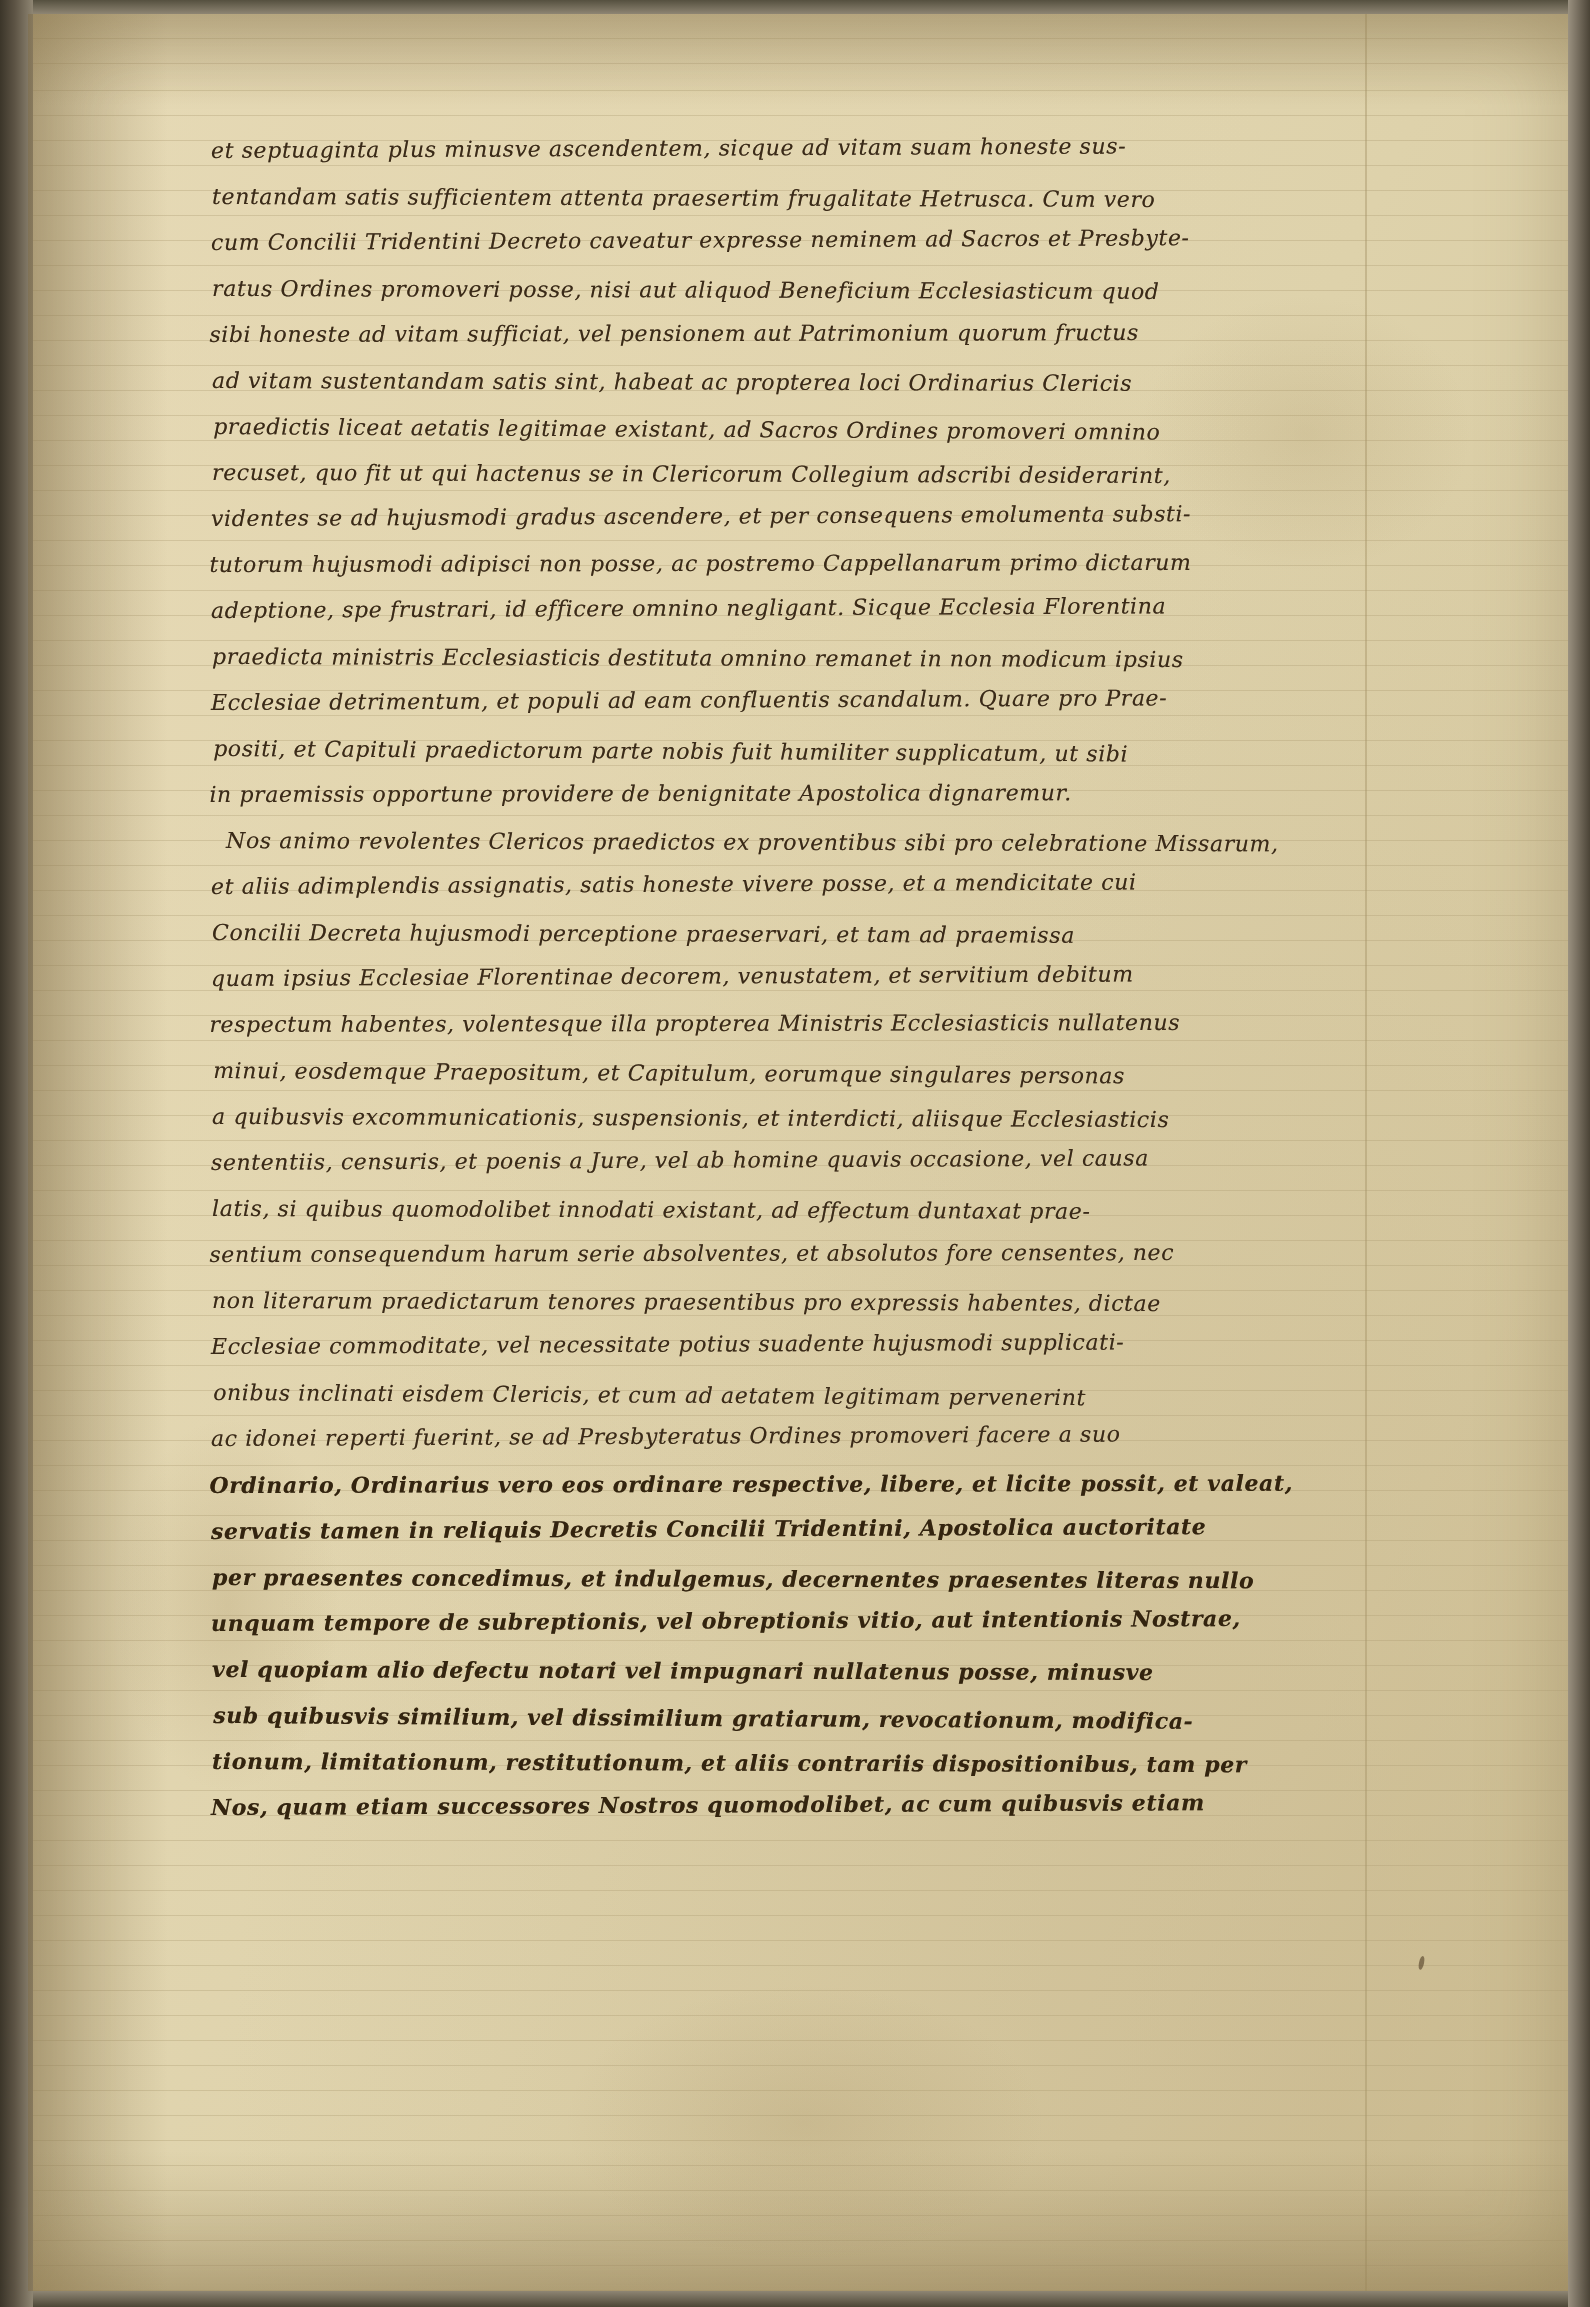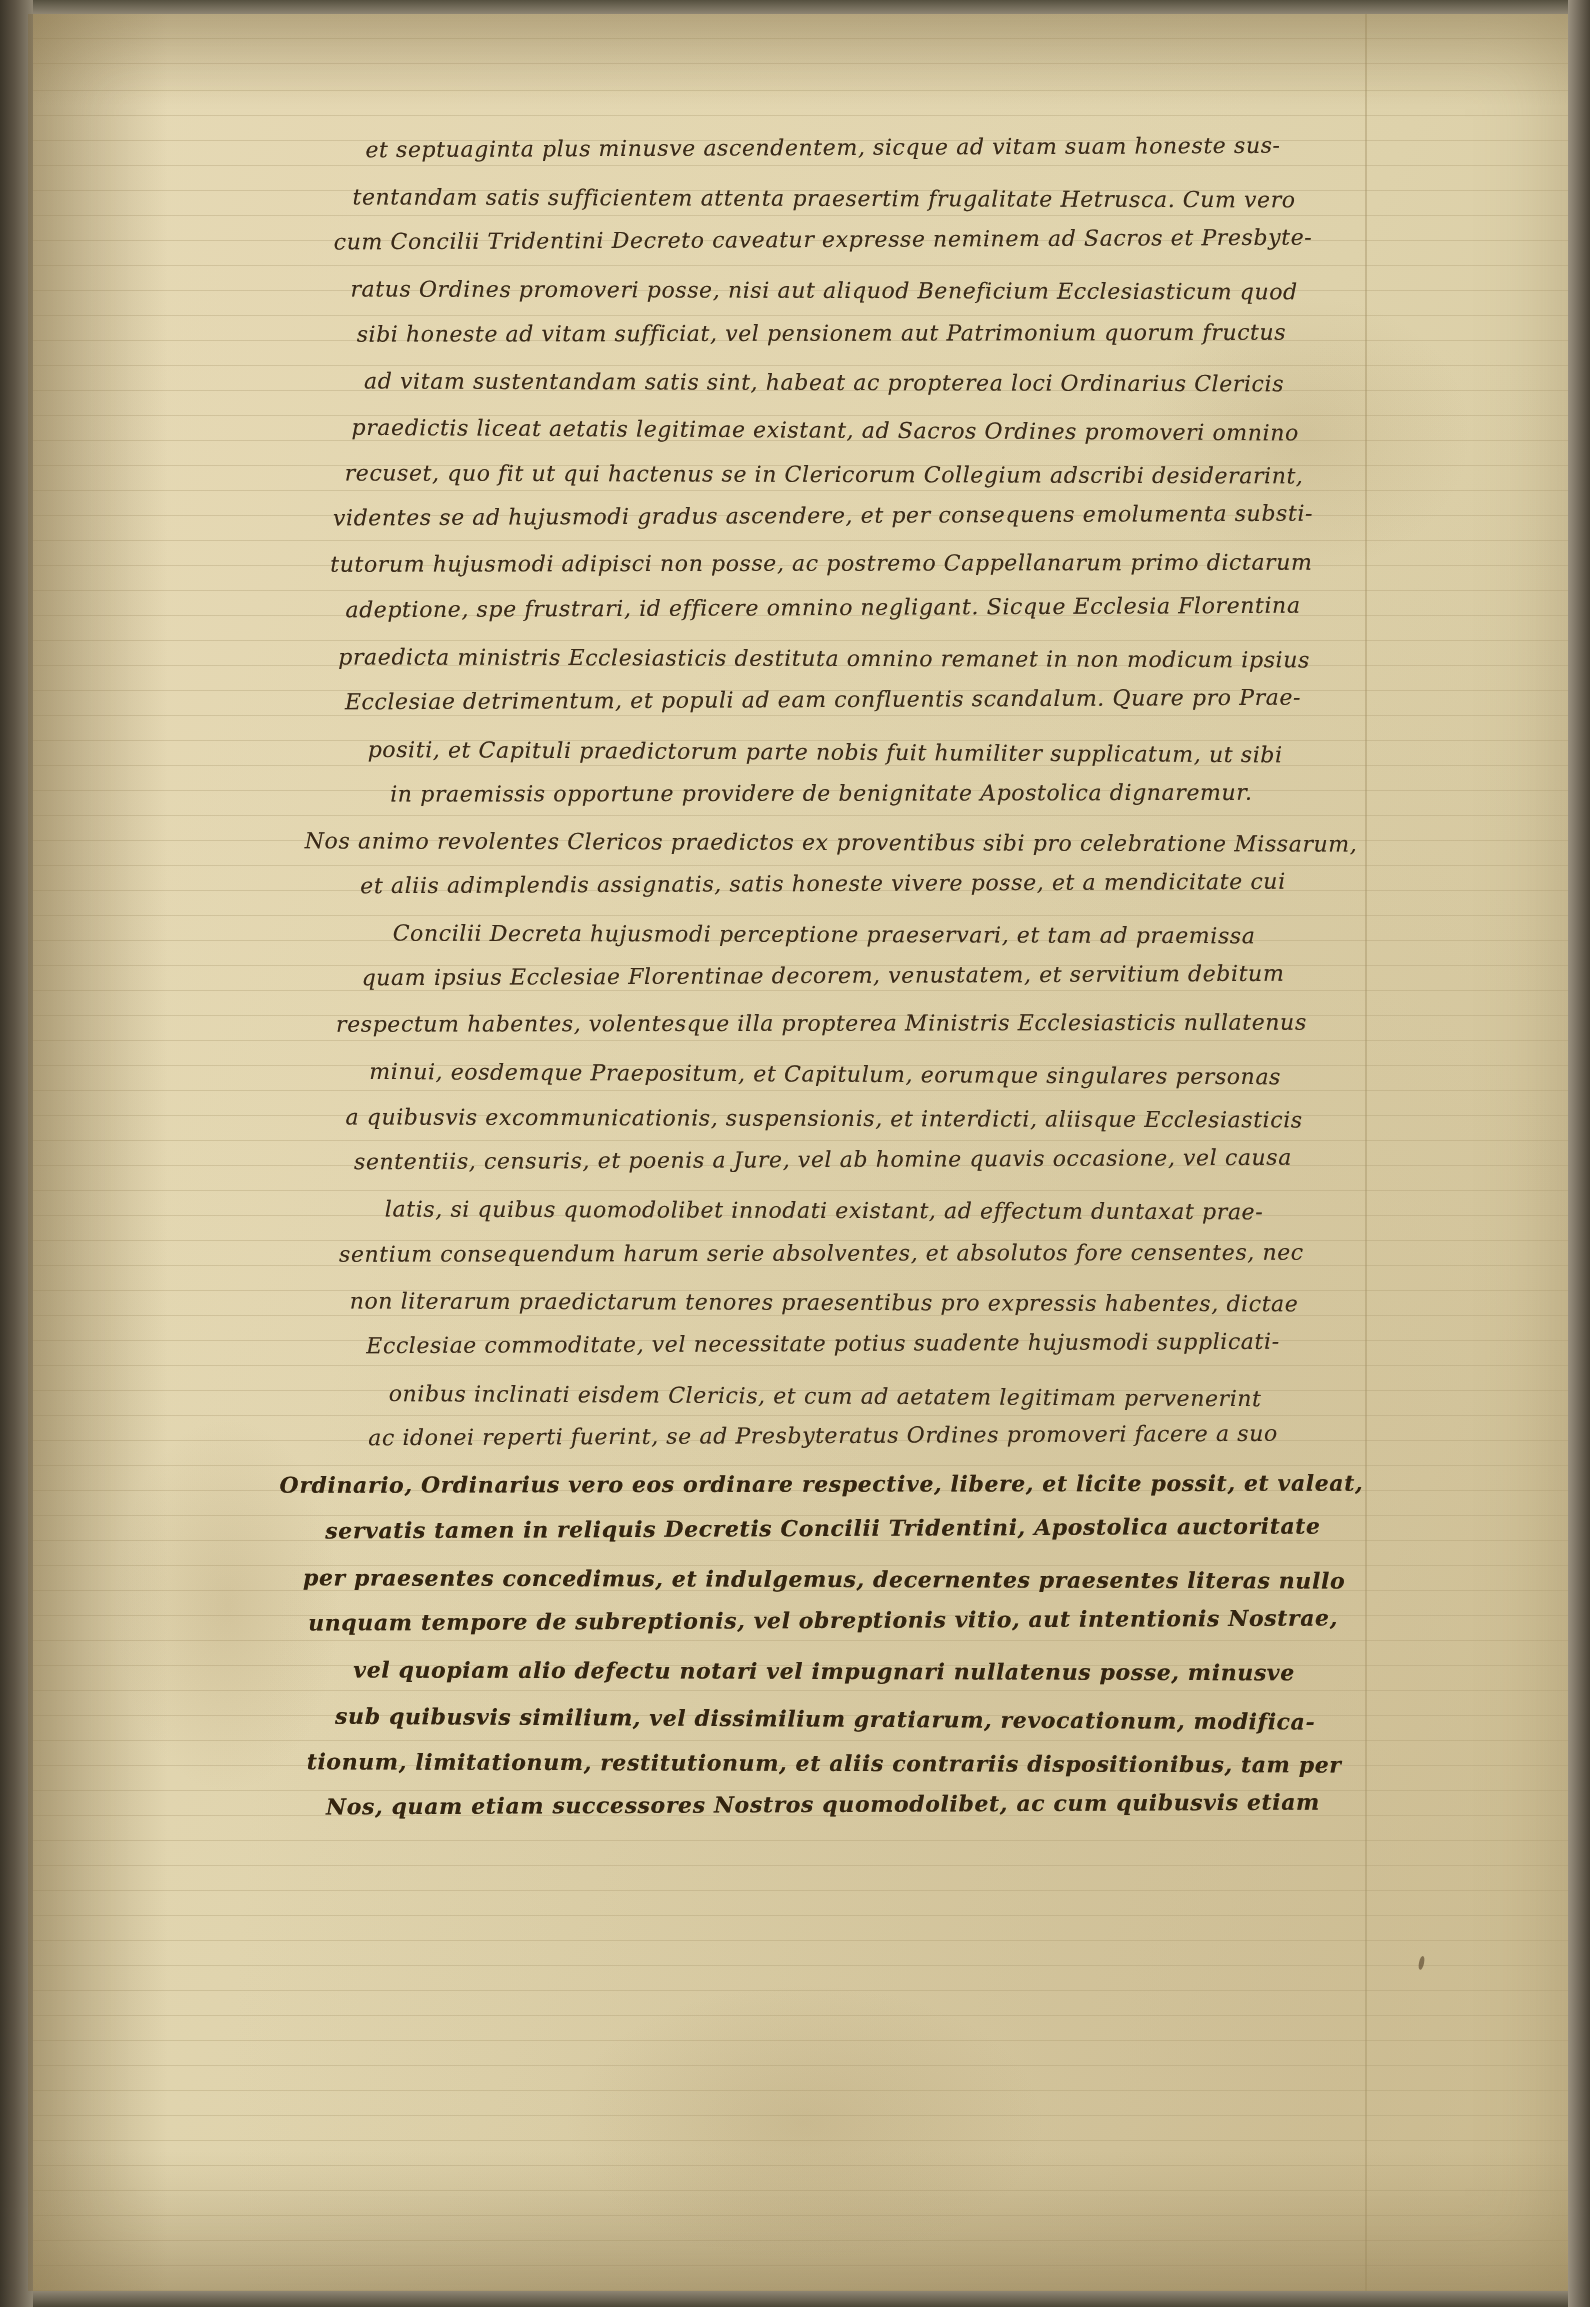--- a/index.html
+++ b/index.html
@@ -11,21 +11,20 @@
     font-family: "DejaVu Serif", serif;
   }
 
   
   #page {
     position: relative;
     width: 1590px;
     height: 2307px;
     overflow: hidden;
     background: #8d8475;
-    text-align: center;
   }
 
   
   #gutter-left {
     position: absolute;
     left: 0; top: 0;
     width: 33px; height: 100%;
     background: linear-gradient(to right, #3b3529 0%, #5d5445 45%, #8f8673 100%);
   }
   #gutter-right {

